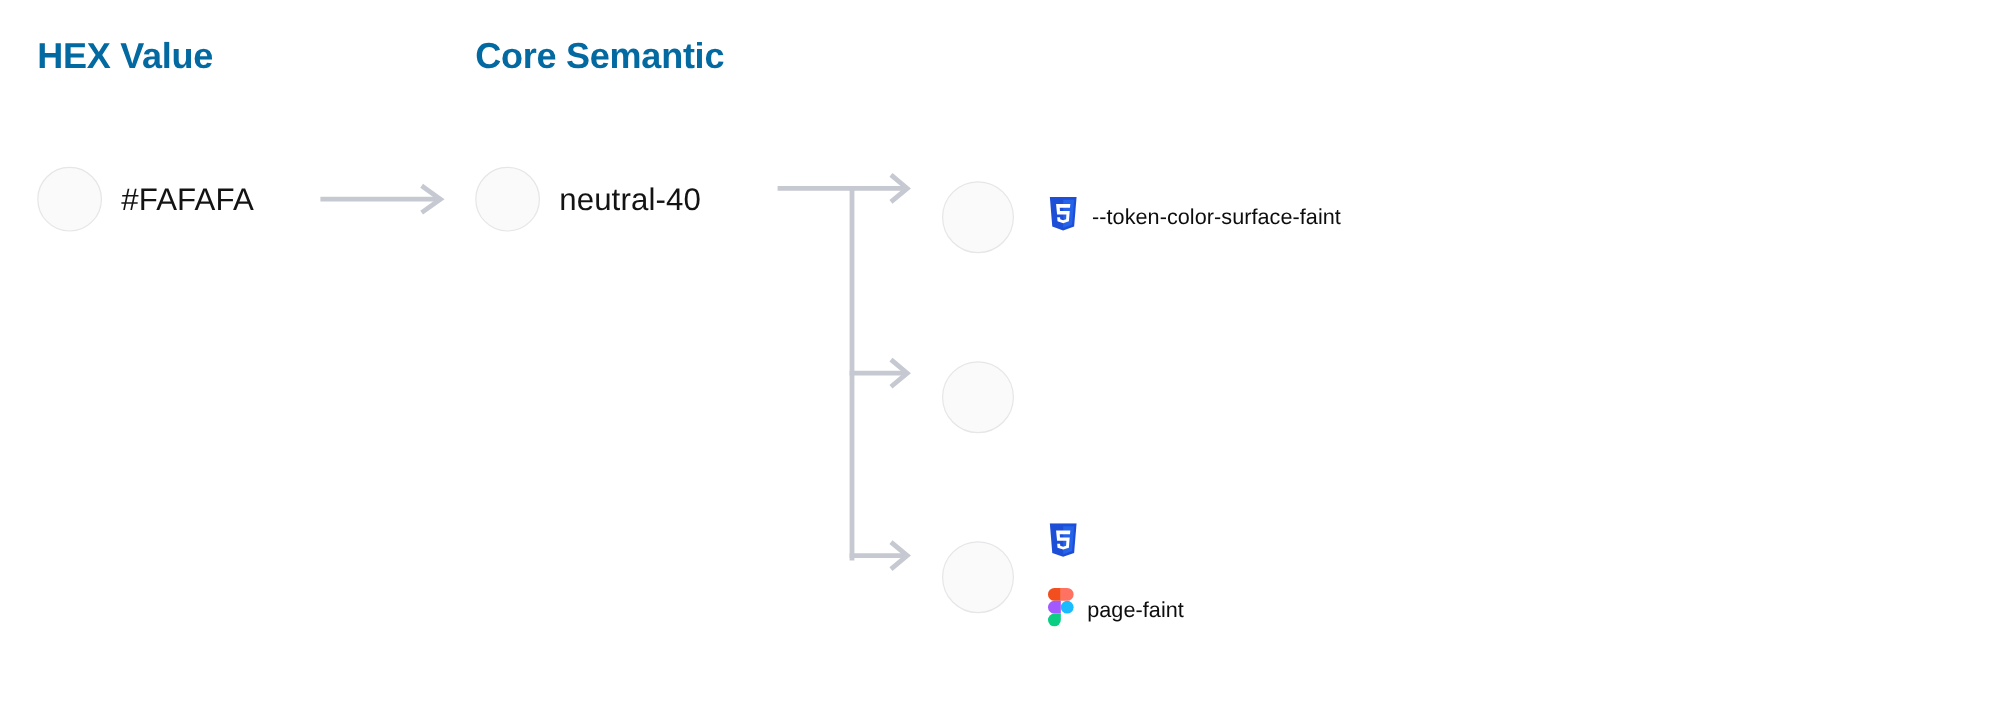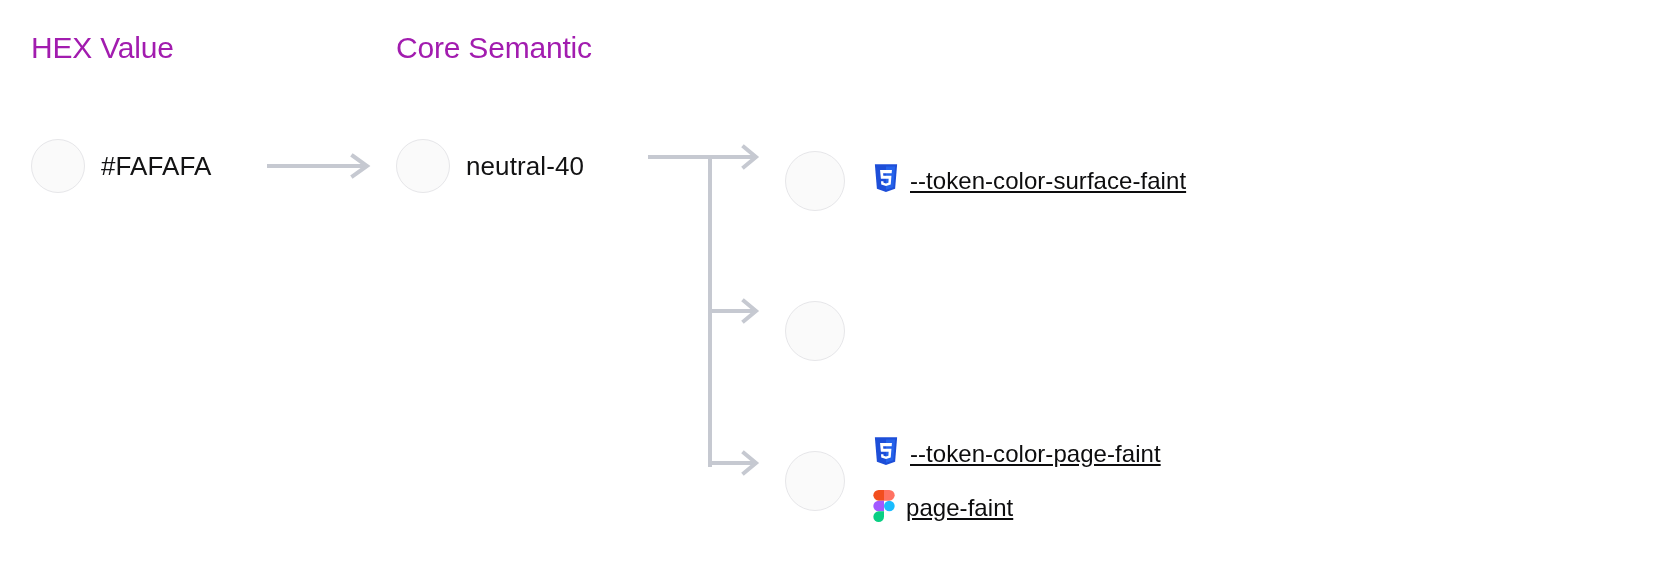--- a/index.html
+++ b/index.html
@@ -17,23 +17,23 @@
     overflow: hidden;
     position: relative;
   }
 
   
   .headers { position: absolute; top: 0; left: 0; width: 100%; height: 90px; }
   .col-header {
     position: absolute;
     top: 31px;
     font-size: 30px;
-    font-weight: 400;
+    font-weight: 700;
     letter-spacing: -0.2px;
-    color: #a21caf;
+    color: #0369a1;
     white-space: nowrap;
   }
   .col-header.h-hex      { left: 31px; }
   .col-header.h-core     { left: 396px; }
   .col-header.h-semantic { left: 785px; }
 
   
   .swatch {
     width: 54px;
     height: 54px;
@@ -112,25 +112,24 @@
     flex-direction: column;
     gap: 19px;
   }
   .token-line {
     display: flex;
     align-items: center;
     gap: 11px;
     white-space: nowrap;
   }
   .token-line .tname {
-    font-size: 24px;
+    font-size: 18px;
     color: #0d0d0e;
     letter-spacing: 0.05px;
     line-height: 1;
-    text-decoration: underline;
   }
   .ico { flex: 0 0 auto; display: block; }
 </style>
 </head>
 <body>
 
 <div class="headers">
   <div class="col-header h-hex">HEX Value</div>
   <div class="col-header h-core">Core Semantic</div>
 </div>
@@ -198,21 +197,20 @@
     <div class="swatch lg" style="background: rgb(250, 250, 250);"></div>
     <div class="sem-texts">
       <div class="token-line">
         <span class="ico">
           <svg width="26" height="30" viewBox="0 0 28 32">
             <path d="M2 0 L26 0 L23.8 26.6 L13.95 30 L4.2 26.6 Z" fill="#1D4ED8"></path>
             <path d="M14 2.6 L14 27.6 L21.9 24.9 L23.8 2.6 Z" fill="#2563EB"></path>
             <path d="M7.6 6.4 L20.4 6.4 L20.1 9.7 L10.9 9.7 L11.1 12.6 L19.85 12.6 L19.1 21.8 L14 23.5 L8.9 21.8 L8.6 18.3 L11.2 18.3 L11.35 20.1 L14 20.9 L16.6 20.1 L16.85 15.7 L8.5 15.7 Z" fill="#FFFFFF"></path>
           </svg>
         </span>
-        <span class="tname">--token-color-page-faint</span>
       </div>
       <div class="token-line">
         <span class="ico">
           <svg width="22" height="32" viewBox="0 0 24 36">
             <path d="M6 0 H12 V12 H6 A6 6 0 0 1 6 0 Z" fill="#F24E1E"></path>
             <path d="M12 0 H18 A6 6 0 0 1 18 12 H12 Z" fill="#FF7262"></path>
             <path d="M6 12 H12 V24 H6 A6 6 0 0 1 6 12 Z" fill="#A259FF"></path>
             <circle cx="18" cy="18" r="6" fill="#1ABCFE"></circle>
             <path d="M6 24 H12 V30 A6 6 0 1 1 6 24 Z" fill="#0ACF83"></path>
           </svg>

